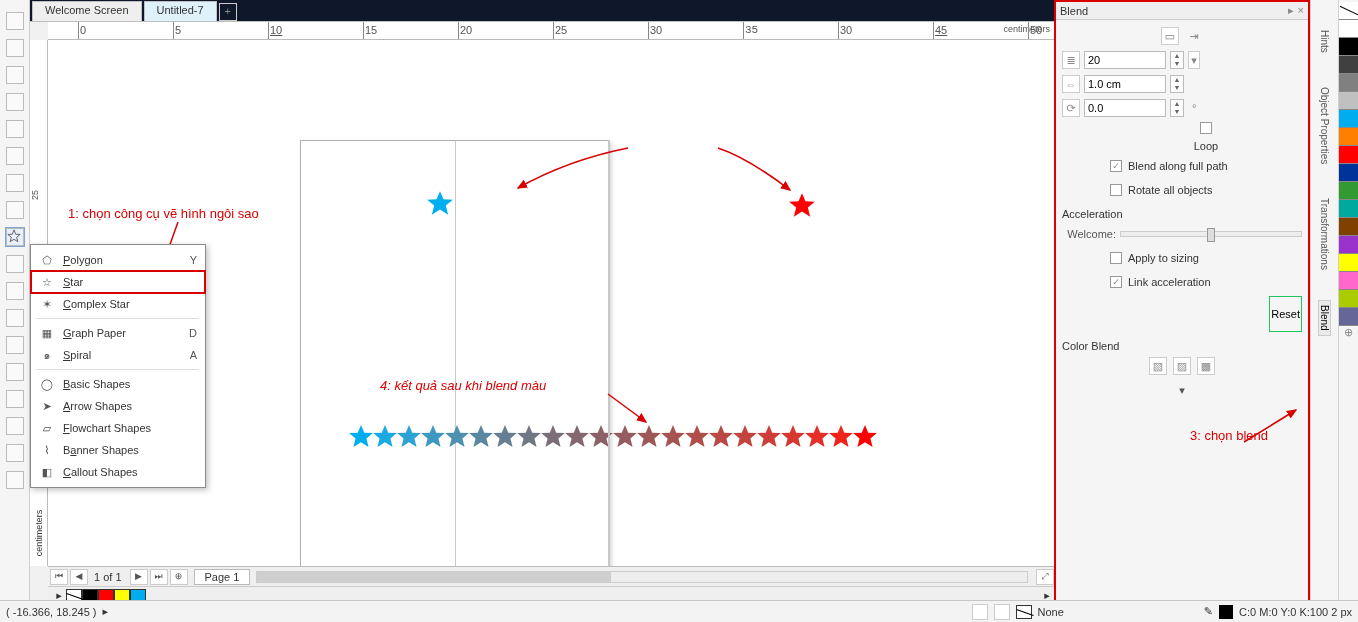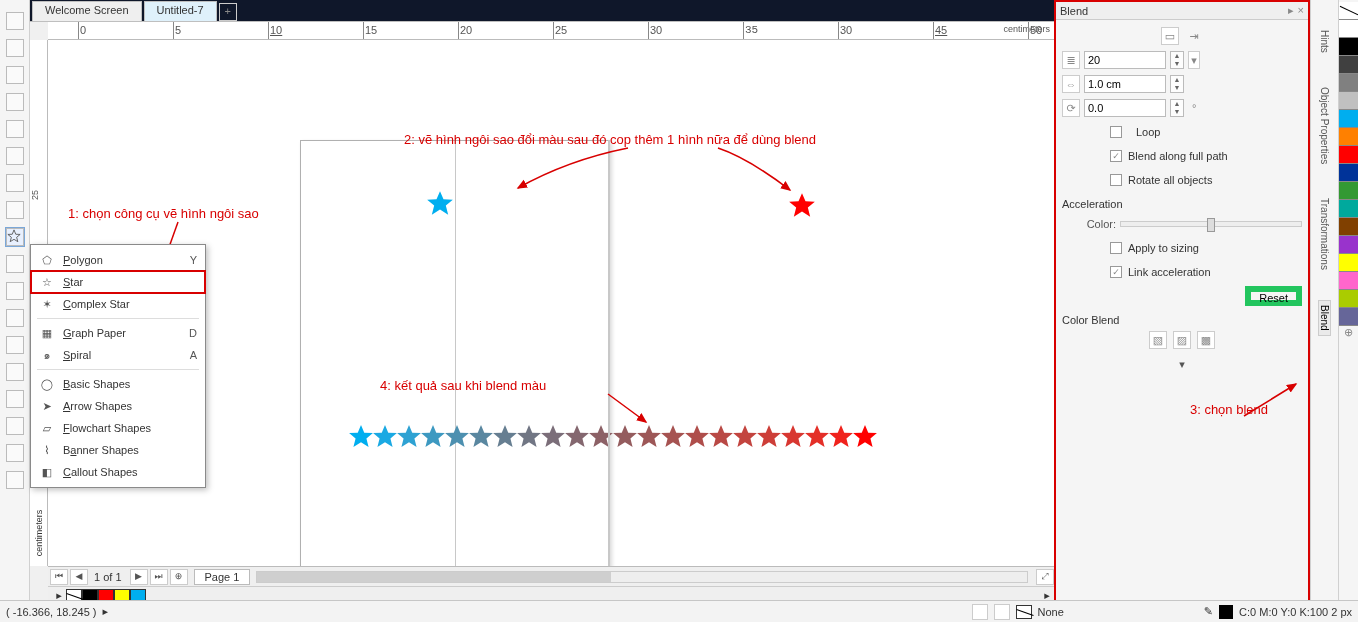--- a/index.html
+++ b/index.html
@@ -83,21 +83,21 @@
 .bp-row { display: flex; align-items: center; gap: 4px; min-height: 20px; }
 .bp-lbl { width: 54px; text-align: right; color: #555; }
 .bp-ico { width: 18px; height: 18px; border: 1px solid #ccc; background: #fff; color: #888; display: flex; align-items: center; justify-content: center; }
 .bp-input { height: 18px; border: 1px solid #bbb; background: #fff; padding: 0 3px; }
 .bp-spin { width: 14px; height: 18px; border: 1px solid #bbb; background: #fdfdfd; display: flex; flex-direction: column; }
 .bp-spin div { flex:1; text-align:center; font-size:7px; line-height:7px; cursor:pointer; color:#666; }
 .bp-check { width: 12px; height: 12px; border: 1px solid #999; background: #fff; display: inline-flex; align-items: center; justify-content: center; font-size: 9px; color: #888; }
 .bp-sect { font-size: 11px; color: #333; margin-top: 4px; }
 .bp-slider { flex: 1; height: 6px; background: #eee; border: 1px solid #ccc; position: relative; }
 .bp-slider .th { position: absolute; top: -4px; width: 8px; height: 14px; background: #ddd; border: 1px solid #999; }
-.bp-btn { height: 20px; padding: 0 8px; border: 6px solid #22c55e; background: #f5f5f5; cursor: pointer; }
+.bp-btn { height: 36px; padding: 0 1px; border: 1px solid #22c55e; background: #f5f5f5; cursor: pointer; }
 .bp-btn:disabled { color: #aaa; }
 
 #blend-anno-row { position: relative; height: 76px; text-align: right; }
 
 
 .vtab { writing-mode: vertical-rl; font-size: 10px; color: #555; padding: 4px 0; cursor: pointer; }
 .vtab.act { color: #000; background: #eaeaea; border: 1px solid #ccc; }
 
 
 #swatch-rail .sw { height: 18px; border-bottom: 1px solid #888; cursor: pointer; }
@@ -250,22 +250,21 @@
               <path d="M12 1l3 7 8 .3-6 5 2 8-7-4.5L5 21.3l2-8-6-5 8-.3z" fill="#f0221c"></path>
             </svg>
             <svg width="26" height="26" viewBox="0 0 24 24" style="margin-left: -2px;">
               <path d="M12 1l3 7 8 .3-6 5 2 8-7-4.5L5 21.3l2-8-6-5 8-.3z" fill="#ff0000"></path>
             </svg>
           </div>
 
         <div style="position:absolute; left:560px; top:100px; width:2px; height:430px; background:#c8c8c8;"></div>
 
         <div class="anno" style="left:20px; top:166px;">1: chọn công cụ vẽ hình ngôi sao</div>
-        <div class="anno" style="left:356px; top:92px;">2: vẽ hình ngôi sao đổi màu sau đó cop thêm 1 hình nữa để dùng blend</div>
-        <div class="anno" style="left:332px; top:338px;">4: kết quả sau khi blend màu</div>
+        <div class="anno" style="left:332px; top:338px;font-style:italic;">4: kết quả sau khi blend màu</div>
 
         <svg class="arrow-svg" style="left:0; top:0;" width="1040" height="530">
           <defs>
               <marker id="ah" markerWidth="8" markerHeight="8" refX="6" refY="3" orient="auto">
                 <path d="M0,0 L7,3 L0,6 z" fill="#d80000"></path>
               </marker>
             </defs>
 
           <path d="M130 182 L110 238" stroke="#d80000" stroke-width="1.5" fill="none" marker-end="url(#ah)"></path>
 
@@ -402,36 +401,36 @@
       </div>
       <div class="bp-row">
         <div class="bp-ico">⟳</div>
         <input class="bp-input" style="width: 82px;" value="0.0">
         <div class="bp-spin">
             <div>▲</div>
             <div>▼</div>
           </div>
         <span style="margin-left:4px;color:#888;">°</span>
       </div>
-      <div class="bp-row" style="padding-left:48px;gap:14px;">
+      <div class="bp-row" style="padding-left:48px;gap:6px;flex-direction:column;">
           <span class="bp-check"></span>
           <span>Loop</span>
         </div>
       <div class="bp-row" style="padding-left:48px;gap:6px;">
           <span class="bp-check">✓</span>
           <span>Blend along full path</span>
         </div>
       <div class="bp-row" style="padding-left:48px;gap:6px;">
           <span class="bp-check"></span>
           <span>Rotate all objects</span>
         </div>
 
       <div class="bp-sect">Acceleration</div>
       <div class="bp-row">
-          <span class="bp-lbl">Color:</span>
+          <span class="bp-lbl">Welcome:</span>
           <div class="bp-slider">
             <div class="th" style="left:48%;"></div>
           </div>
         </div>
       <div class="bp-row" style="padding-left:48px;gap:6px;">
           <span class="bp-check"></span>
           <span>Apply to sizing</span>
         </div>
       <div class="bp-row" style="padding-left:48px;gap:6px;">
           <span class="bp-check">✓</span>

